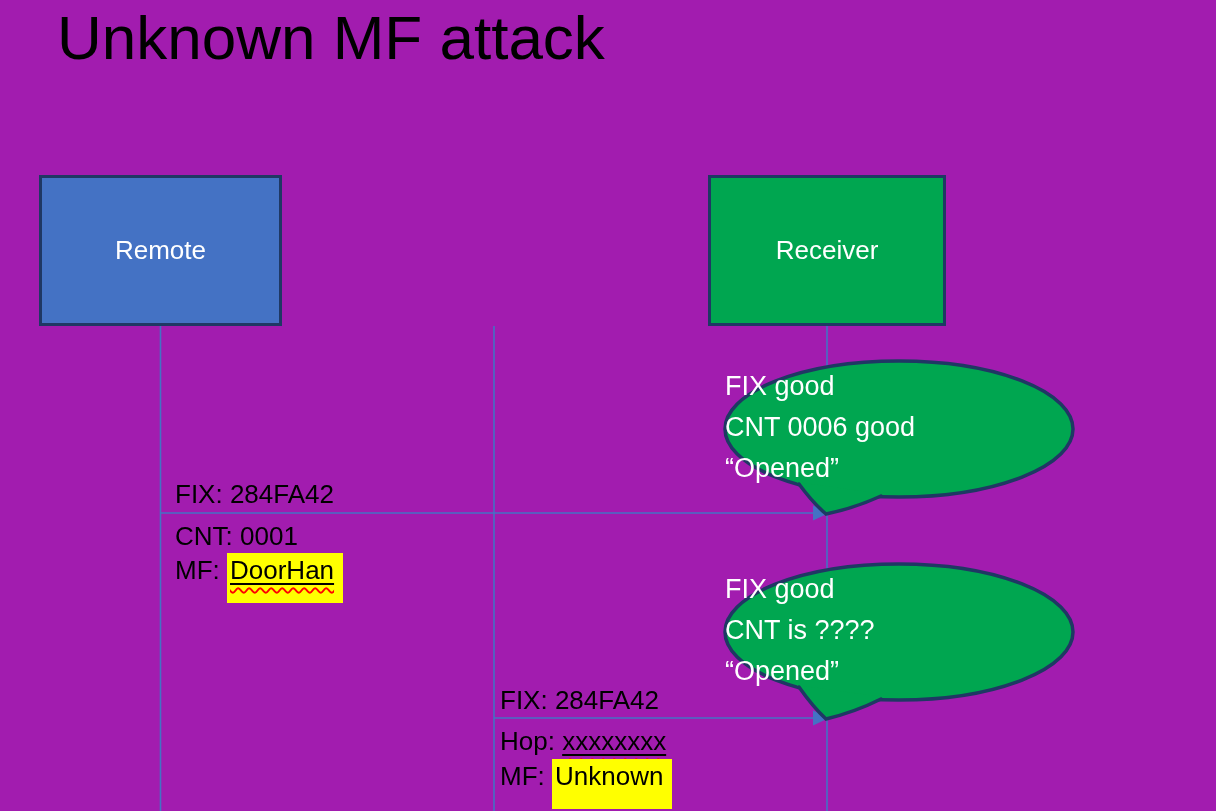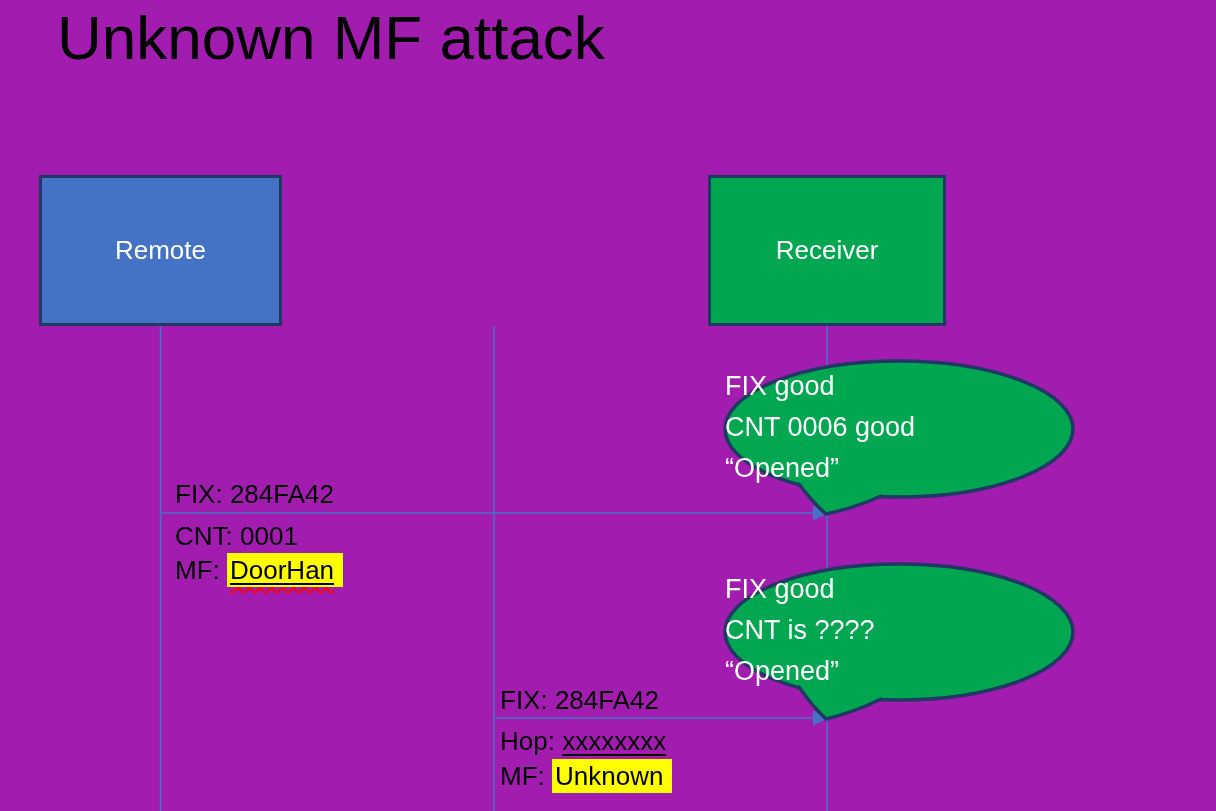--- a/index.html
+++ b/index.html
@@ -28,21 +28,21 @@
   .life,.arrow{stroke:#4472C4;stroke-width:1.6px;}
   .head{fill:#4472C4;stroke:none;}
   .bubble{fill:#00A650;stroke:#1F3864;stroke-width:3.5px;}
   .tailfill{fill:#00A650;stroke:none;}
   .tailstroke{fill:none;stroke:#1F3864;stroke-width:3.5px;stroke-linecap:round;}
 
   
   .msgline{
     position:absolute;font-size:26px;color:#000;white-space:nowrap;line-height:32px;
   }
-  .hl{background:#FFFF00;padding:2px 9px 2px 3px;}
+  .hl{background:#FFFF00;padding:2px 9px 18px 3px;}
   .wavy{
     text-decoration:underline wavy #FF0000;
     text-decoration-thickness:2px;text-underline-offset:8px;
   }
   .solidu{
     text-decoration:underline solid #000;
     text-decoration-thickness:1.5px;text-underline-offset:4px;
   }
 
   

